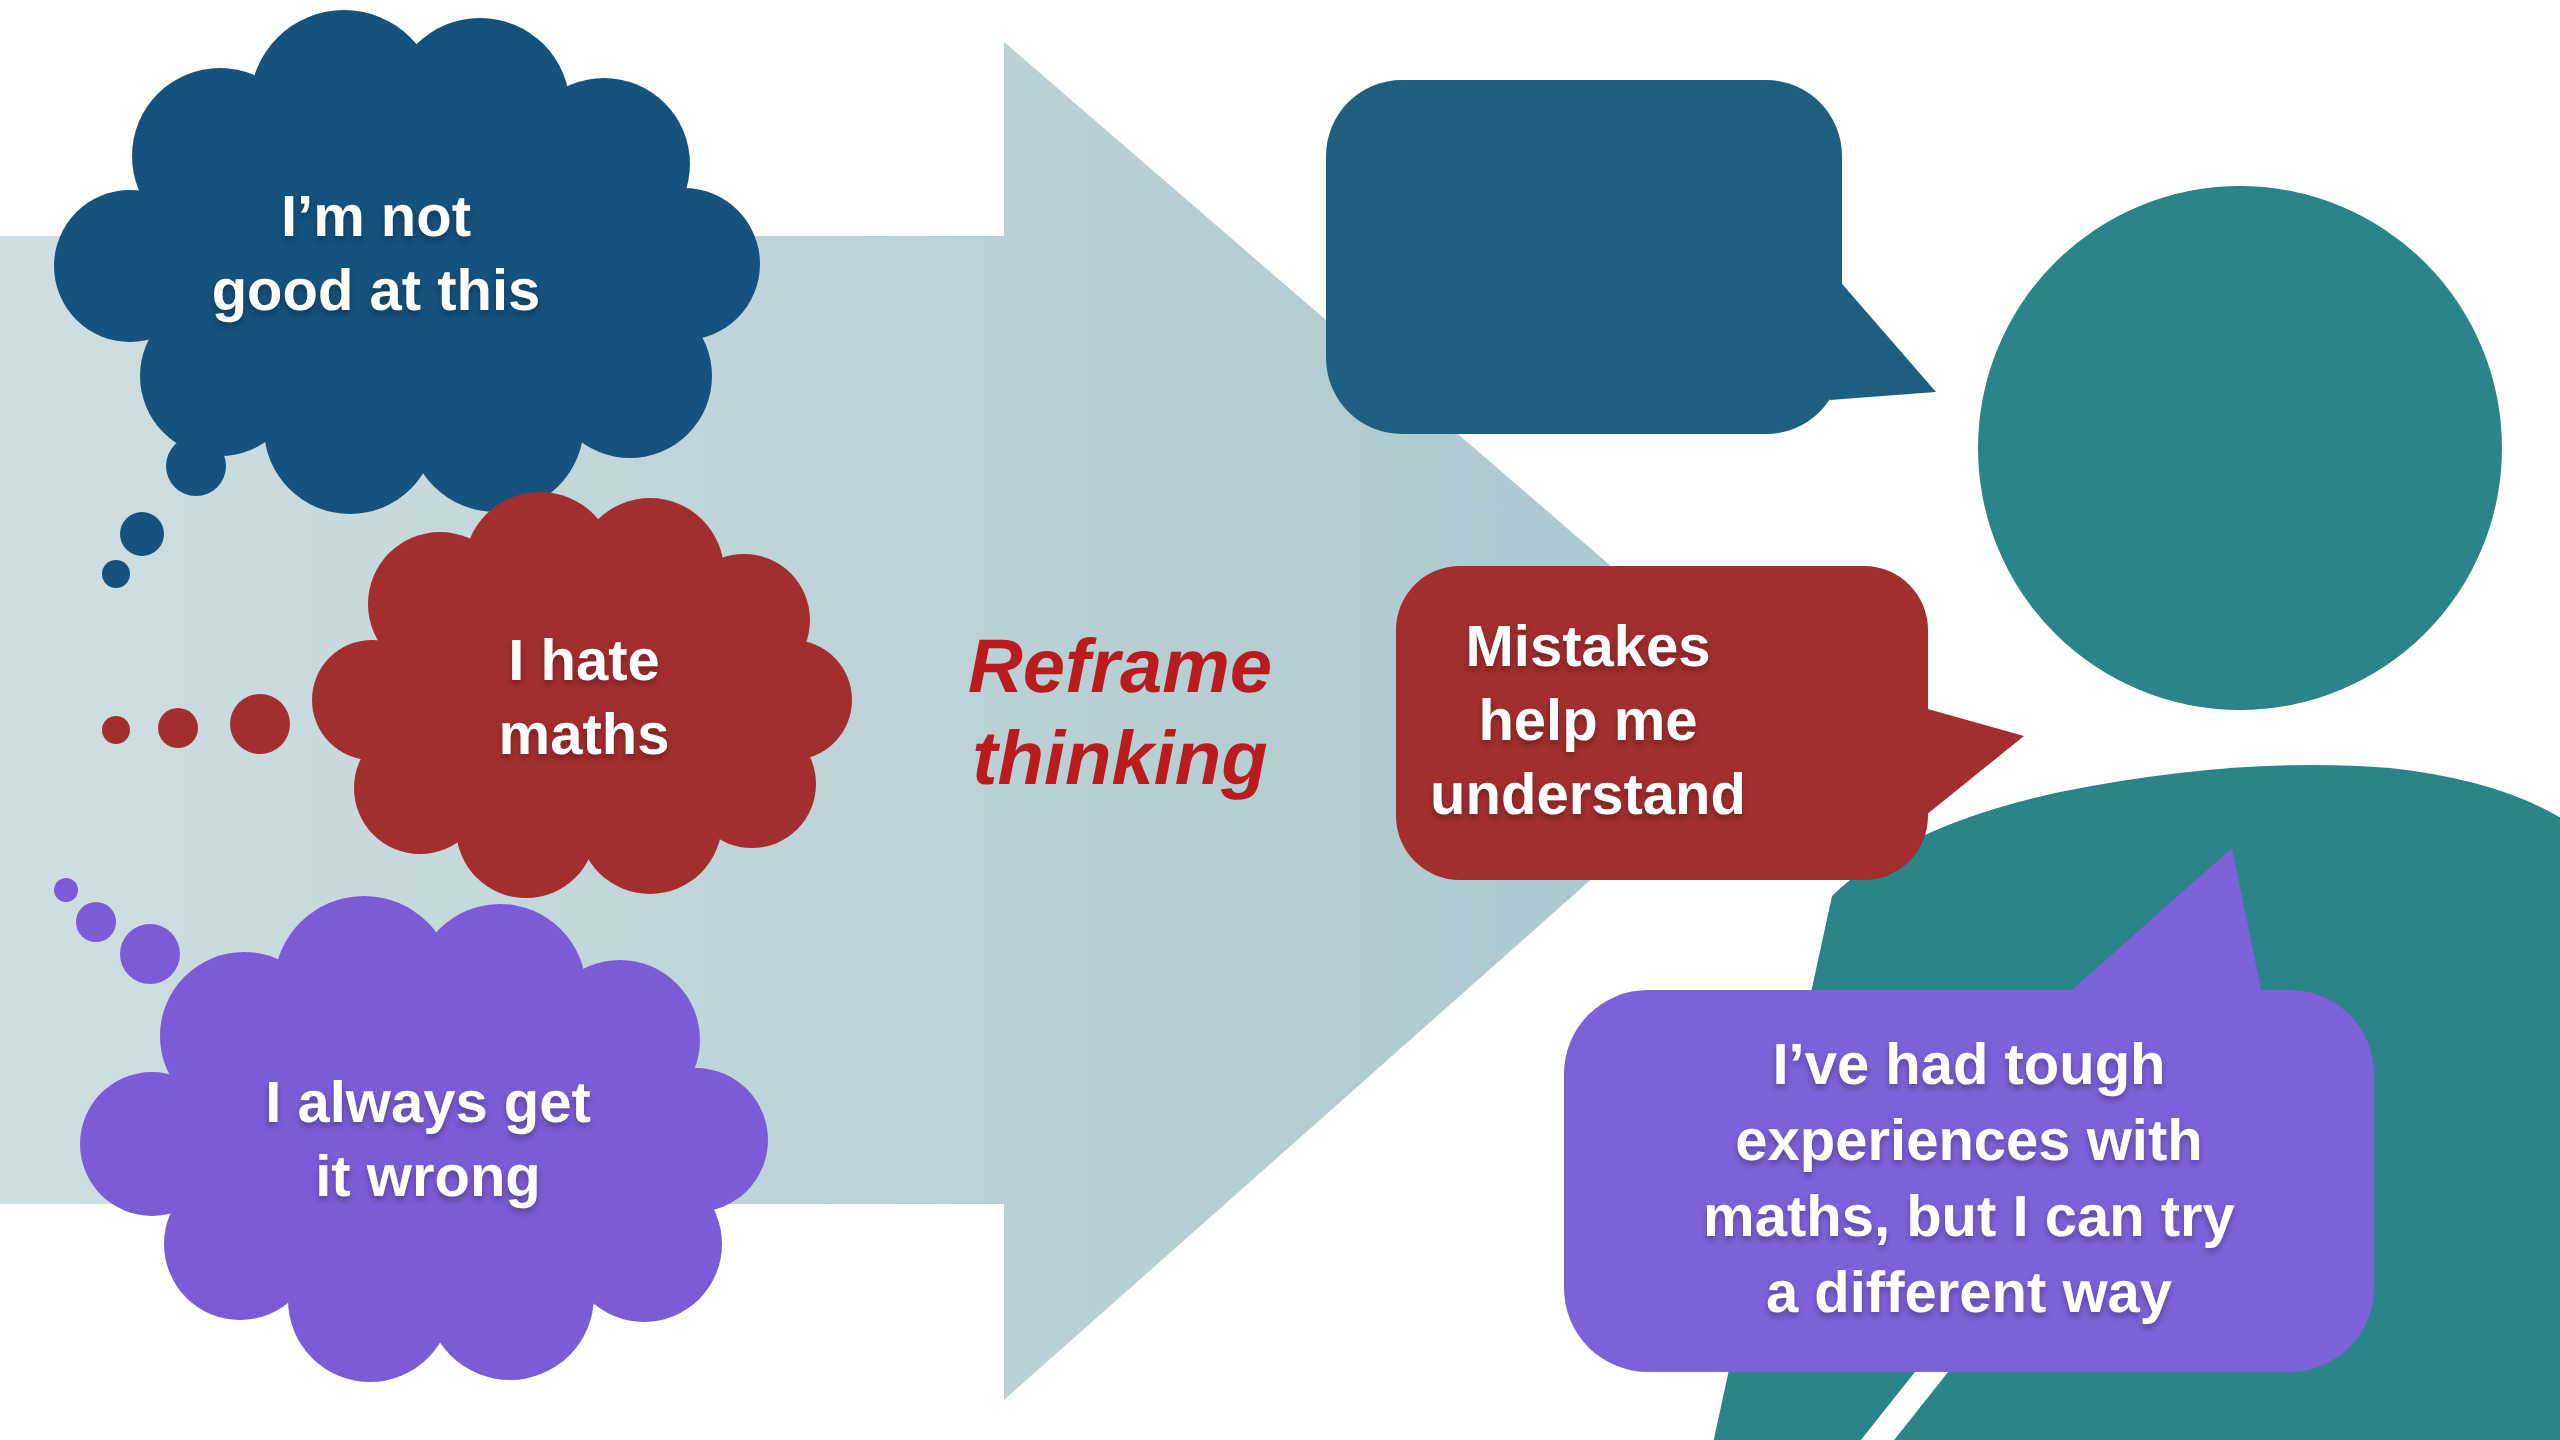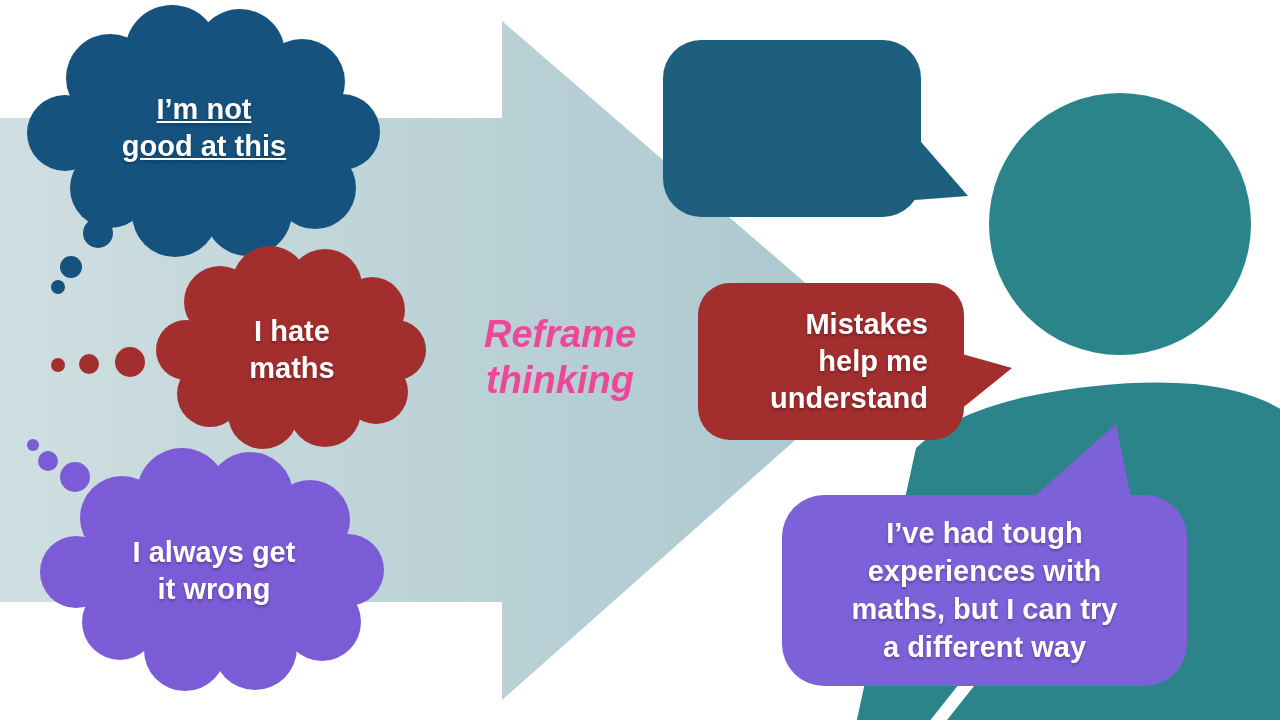--- a/index.html
+++ b/index.html
@@ -10,21 +10,21 @@
   #shapes{position:absolute;left:0;top:0;width:1280px;height:720px;}
   .txt{
     position:absolute;display:flex;align-items:center;justify-content:center;
     text-align:center;white-space:pre-line;color:#ffffff;font-weight:700;
     font-size:29px;line-height:37px;
     text-shadow:0 2px 3px rgba(0,0,0,0.28);
     pointer-events:none;
   }
   .arrow-label{
     font-style:italic;font-weight:700;font-size:38px;line-height:46px;
-    color:#ec4899;text-shadow:none;
+    color:#b91c1c;text-shadow:none;
   }
   .speech3{font-size:29px;line-height:38px;}
 </style>
 </head>
 <body>
 
 <div id="stage">
 
   <svg id="shapes" viewBox="0 0 1280 720" xmlns="http://www.w3.org/2000/svg">
     <defs>
@@ -108,34 +108,34 @@
       <polygon points="955,352 1012,368 955,414"></polygon>
       <rect x="698" y="283" width="266" height="157" rx="32" ry="32"></rect>
     </g>
 
     <g fill="#7d61d8">
       <polygon points="1028,502 1116,424 1132,502"></polygon>
       <rect x="782" y="495" width="405" height="191" rx="42" ry="42"></rect>
     </g>
   </svg>
 
-  <div class="txt" style="left:88px;top:90px;width:232px;height:76px;text-decoration:underline;">I’m not
+  <div class="txt" style="left:72px;top:90px;width:232px;height:76px;">I’m not
 good at this</div>
 
   <div class="txt" style="left:64px;top:533px;width:300px;height:76px;">I always get
 it wrong</div>
 
   <div class="txt" style="left:177px;top:312px;width:230px;height:76px;">I hate
 maths</div>
 
   <div class="txt arrow-label" style="left:430px;top:310px;width:260px;height:94px;">Reframe
 thinking</div>
 
 
-  <div class="txt" style="left:716px;top:306px;width:266px;height:110px;text-align:right;">Mistakes
+  <div class="txt" style="left:661px;top:306px;width:266px;height:110px;">Mistakes
 help me
 understand</div>
 
   <div class="txt speech3" style="left:782px;top:515px;width:405px;height:150px;text-align:center;">I’ve had tough
 experiences with
 maths, but I can try
 a different way</div>
 
 </div>
 

